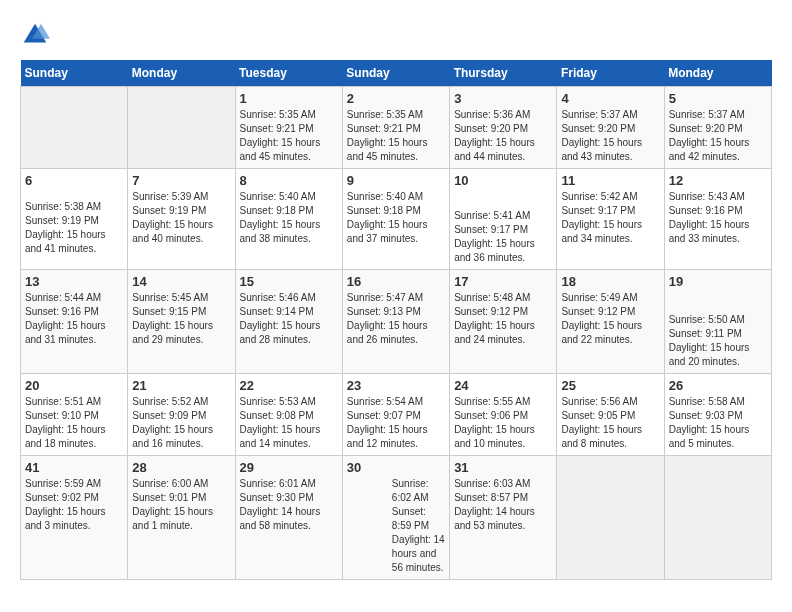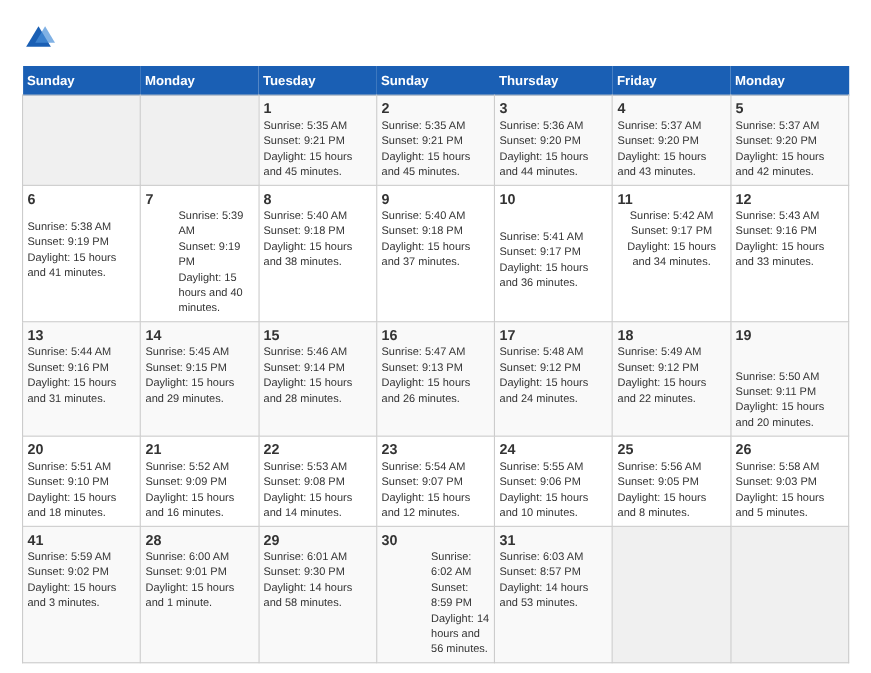--- a/index.html
+++ b/index.html
@@ -158,21 +158,21 @@
       </tr>
       <tr>
         <td>
           <span class="day-num">6</span>
           <div class="day-info" style="white-space: pre-line; margin-top: 12px;">Sunrise: 5:38 AM
 Sunset: 9:19 PM
 Daylight: 15 hours and 41 minutes.</div>
         </td>
         <td>
           <span class="day-num">7</span>
-          <div class="day-info" style="white-space: pre-line; margin-left: 30px;">Sunrise: 5:39 AM
+          <div class="day-info" style="white-space: pre-line;">Sunrise: 5:39 AM
 Sunset: 9:19 PM
 Daylight: 15 hours and 40 minutes.</div>
         </td>
         <td>
           <span class="day-num">8</span>
           <div class="day-info" style="white-space: pre-line;">Sunrise: 5:40 AM
 Sunset: 9:18 PM
 Daylight: 15 hours and 38 minutes.</div>
         </td>
         <td>
@@ -182,21 +182,21 @@
 Daylight: 15 hours and 37 minutes.</div>
         </td>
         <td>
           <span class="day-num">10</span>
           <div class="day-info" style="white-space: pre-line; margin-top: 21px;">Sunrise: 5:41 AM
 Sunset: 9:17 PM
 Daylight: 15 hours and 36 minutes.</div>
         </td>
         <td>
           <span class="day-num">11</span>
-          <div class="day-info" style="white-space: pre-line; text-align: center;">Sunrise: 5:42 AM
+          <div class="day-info" style="white-space: pre-line;">Sunrise: 5:42 AM
 Sunset: 9:17 PM
 Daylight: 15 hours and 34 minutes.</div>
         </td>
         <td>
           <span class="day-num">12</span>
           <div class="day-info" style="white-space: pre-line;">Sunrise: 5:43 AM
 Sunset: 9:16 PM
 Daylight: 15 hours and 33 minutes.</div>
         </td>
       </tr>

